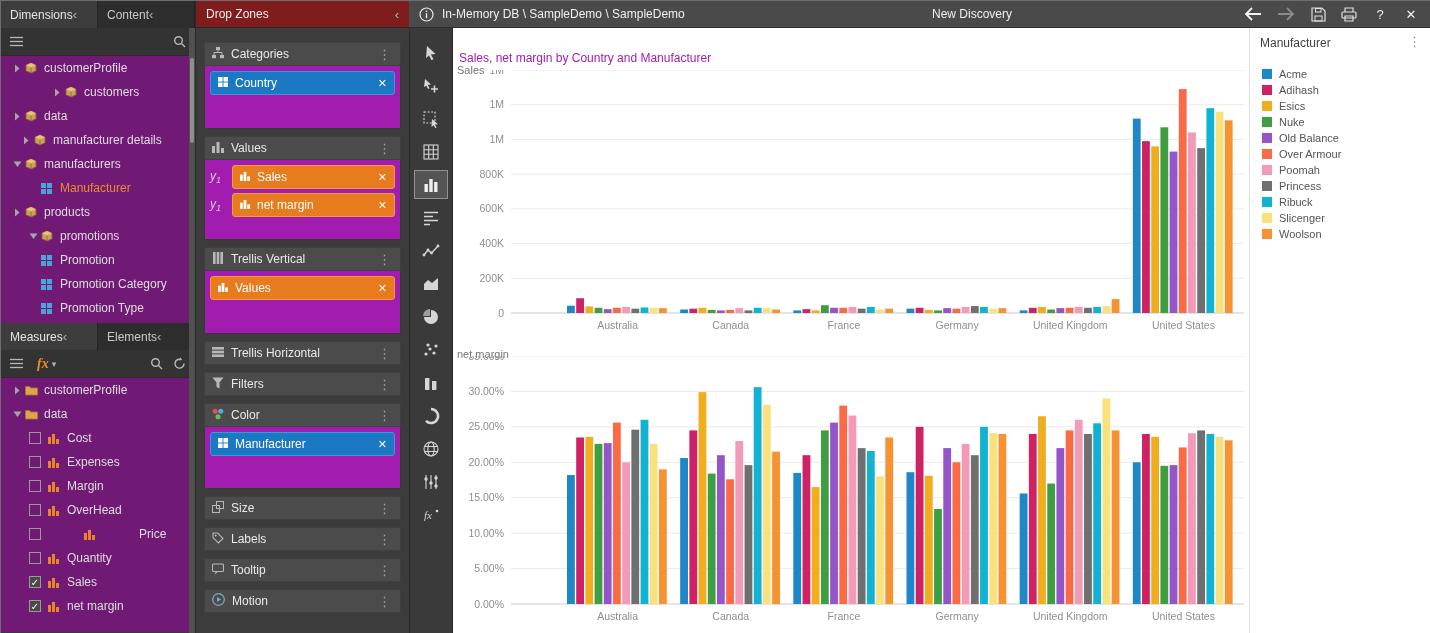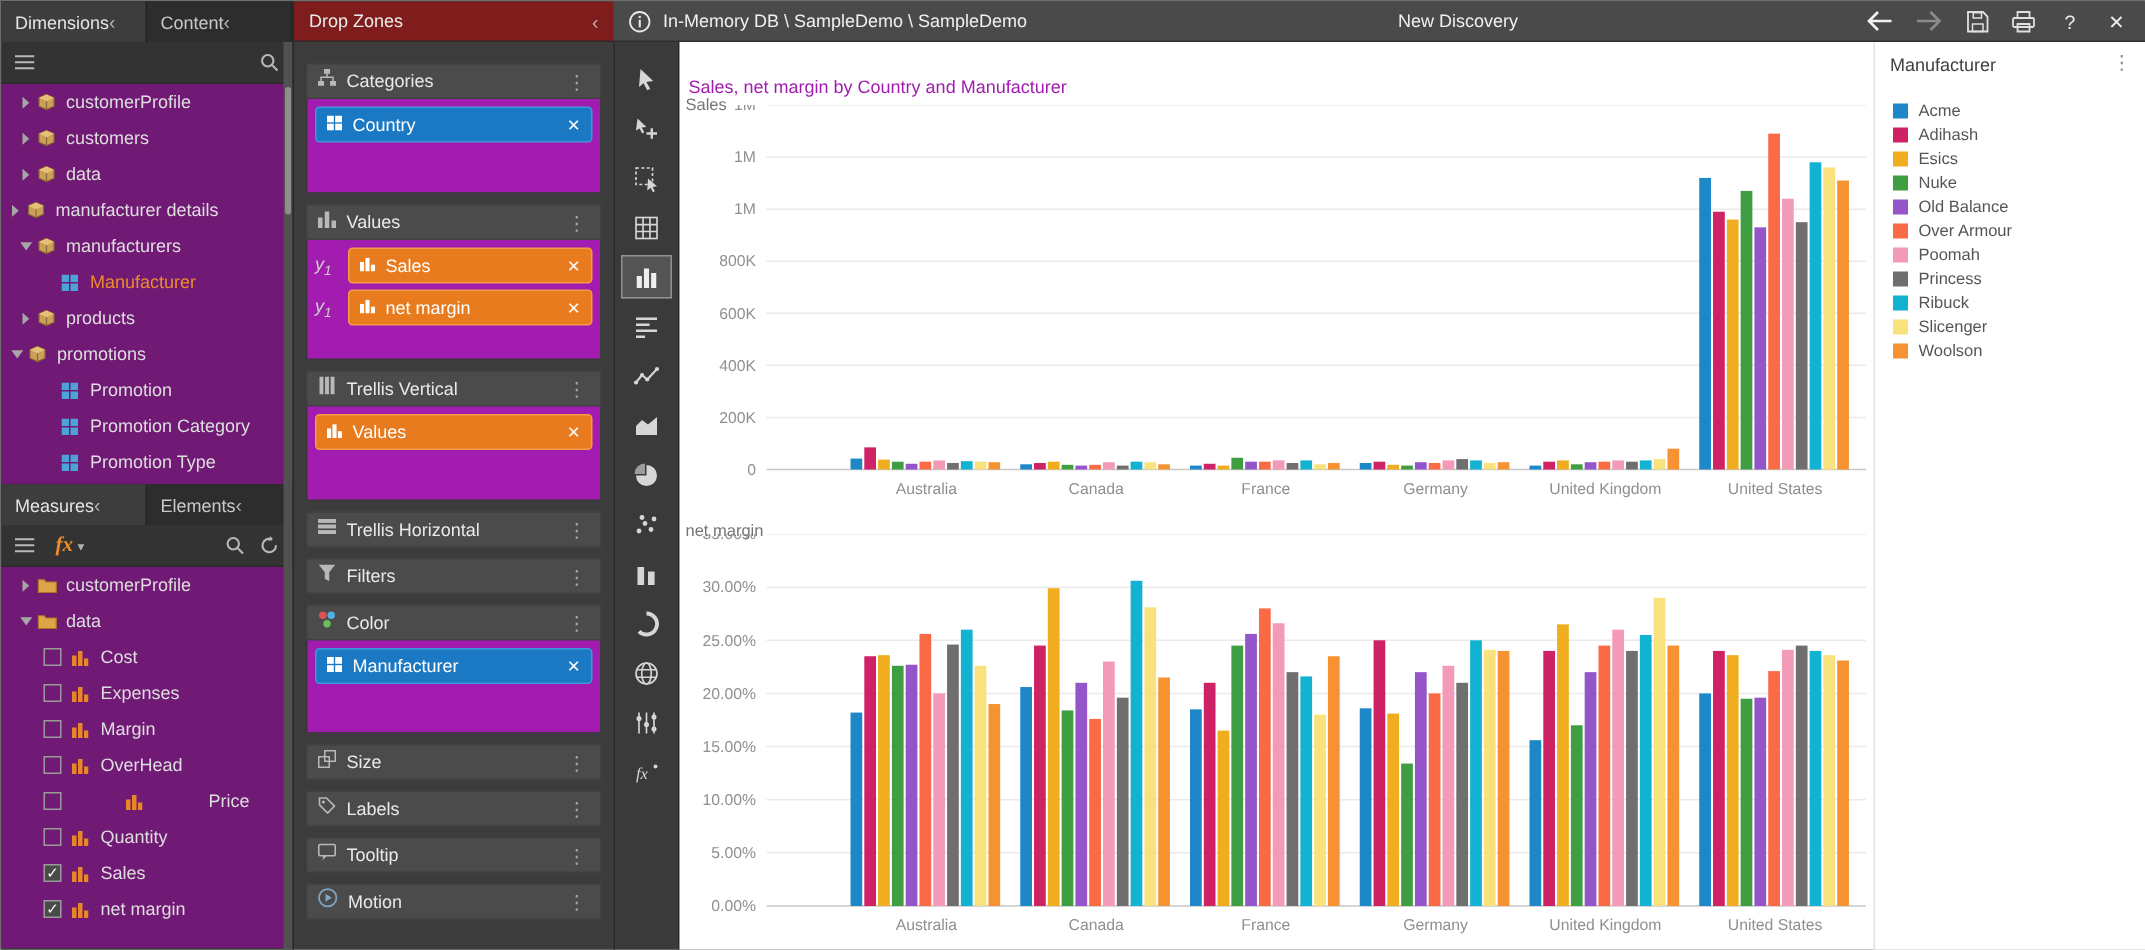--- a/index.html
+++ b/index.html
@@ -117,51 +117,51 @@
           </span>
           <span class="ticon">
             <svg width="12" height="12" viewBox="0 0 12 12">
               <path d="M6 1l5 2.2v5.6L6 11 1 8.8V3.2z" fill="#caa05a" stroke="#8a6a30" stroke-width="0.8"></path>
               <path d="M6 1l5 2.2L6 5.5 1 3.2z" fill="#e6c078"></path>
               <path d="M6 5.5v5.3" stroke="#8a6a30" stroke-width="0.8"></path>
             </svg>
           </span>
           <span class="tlabel">customerProfile</span>
         </div>
+        <div class="trow" style="padding-left: 8px; margin-left: 40px;">
+          <span class="arrow">
+            <svg width="8" height="9" viewBox="0 0 8 9">
+              <path d="M2 0.5l4.5 4L2 8.5z" fill="#a6a6a6"></path>
+            </svg>
+          </span>
+          <span class="ticon">
+            <svg width="12" height="12" viewBox="0 0 12 12">
+              <path d="M6 1l5 2.2v5.6L6 11 1 8.8V3.2z" fill="#caa05a" stroke="#8a6a30" stroke-width="0.8"></path>
+              <path d="M6 1l5 2.2L6 5.5 1 3.2z" fill="#e6c078"></path>
+              <path d="M6 5.5v5.3" stroke="#8a6a30" stroke-width="0.8"></path>
+            </svg>
+          </span>
+          <span class="tlabel">customers</span>
+        </div>
         <div class="trow" style="padding-left: 8px;">
           <span class="arrow">
             <svg width="8" height="9" viewBox="0 0 8 9">
               <path d="M2 0.5l4.5 4L2 8.5z" fill="#a6a6a6"></path>
             </svg>
           </span>
           <span class="ticon">
             <svg width="12" height="12" viewBox="0 0 12 12">
               <path d="M6 1l5 2.2v5.6L6 11 1 8.8V3.2z" fill="#caa05a" stroke="#8a6a30" stroke-width="0.8"></path>
               <path d="M6 1l5 2.2L6 5.5 1 3.2z" fill="#e6c078"></path>
               <path d="M6 5.5v5.3" stroke="#8a6a30" stroke-width="0.8"></path>
             </svg>
           </span>
-          <span class="tlabel">customers</span>
-        </div>
-        <div class="trow" style="padding-left: 8px;">
-          <span class="arrow">
-            <svg width="8" height="9" viewBox="0 0 8 9">
-              <path d="M2 0.5l4.5 4L2 8.5z" fill="#a6a6a6"></path>
-            </svg>
-          </span>
-          <span class="ticon">
-            <svg width="12" height="12" viewBox="0 0 12 12">
-              <path d="M6 1l5 2.2v5.6L6 11 1 8.8V3.2z" fill="#caa05a" stroke="#8a6a30" stroke-width="0.8"></path>
-              <path d="M6 1l5 2.2L6 5.5 1 3.2z" fill="#e6c078"></path>
-              <path d="M6 5.5v5.3" stroke="#8a6a30" stroke-width="0.8"></path>
-            </svg>
-          </span>
           <span class="tlabel">data</span>
         </div>
-        <div class="trow" style="padding-left: 1px;">
+        <div class="trow" style="padding-left: 1px; margin-left: 16px;">
           <span class="arrow">
             <svg width="8" height="9" viewBox="0 0 8 9">
               <path d="M2 0.5l4.5 4L2 8.5z" fill="#a6a6a6"></path>
             </svg>
           </span>
           <span class="ticon">
             <svg width="12" height="12" viewBox="0 0 12 12">
               <path d="M6 1l5 2.2v5.6L6 11 1 8.8V3.2z" fill="#caa05a" stroke="#8a6a30" stroke-width="0.8"></path>
               <path d="M6 1l5 2.2L6 5.5 1 3.2z" fill="#e6c078"></path>
               <path d="M6 5.5v5.3" stroke="#8a6a30" stroke-width="0.8"></path>
@@ -206,21 +206,21 @@
           </span>
           <span class="ticon">
             <svg width="12" height="12" viewBox="0 0 12 12">
               <path d="M6 1l5 2.2v5.6L6 11 1 8.8V3.2z" fill="#caa05a" stroke="#8a6a30" stroke-width="0.8"></path>
               <path d="M6 1l5 2.2L6 5.5 1 3.2z" fill="#e6c078"></path>
               <path d="M6 5.5v5.3" stroke="#8a6a30" stroke-width="0.8"></path>
             </svg>
           </span>
           <span class="tlabel">products</span>
         </div>
-        <div class="trow" style="padding-left: 2px;">
+        <div class="trow" style="padding-left: 24px;">
           <span class="arrow">
             <svg width="9" height="8" viewBox="0 0 9 8">
               <path d="M0.5 1.5h8l-4 5.5z" fill="#a6a6a6"></path>
             </svg>
           </span>
           <span class="ticon">
             <svg width="12" height="12" viewBox="0 0 12 12">
               <path d="M6 1l5 2.2v5.6L6 11 1 8.8V3.2z" fill="#caa05a" stroke="#8a6a30" stroke-width="0.8"></path>
               <path d="M6 1l5 2.2L6 5.5 1 3.2z" fill="#e6c078"></path>
               <path d="M6 5.5v5.3" stroke="#8a6a30" stroke-width="0.8"></path>

